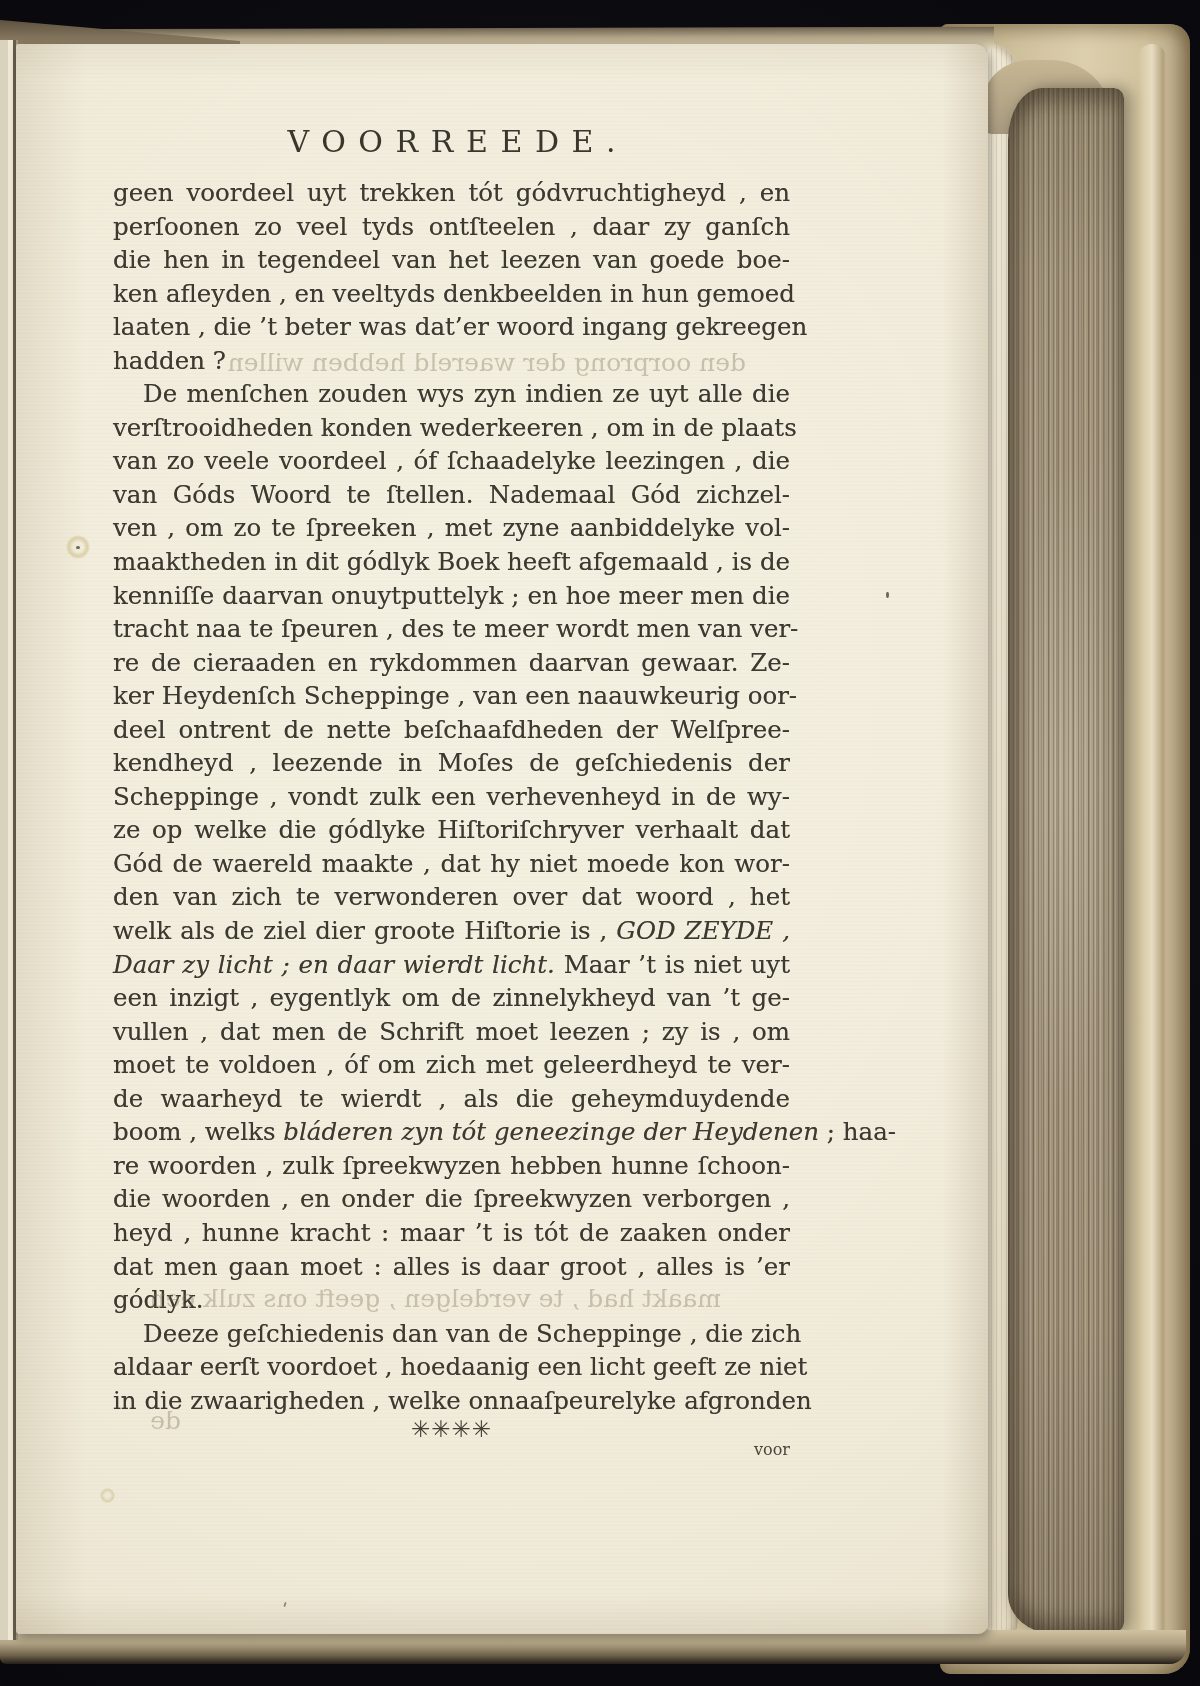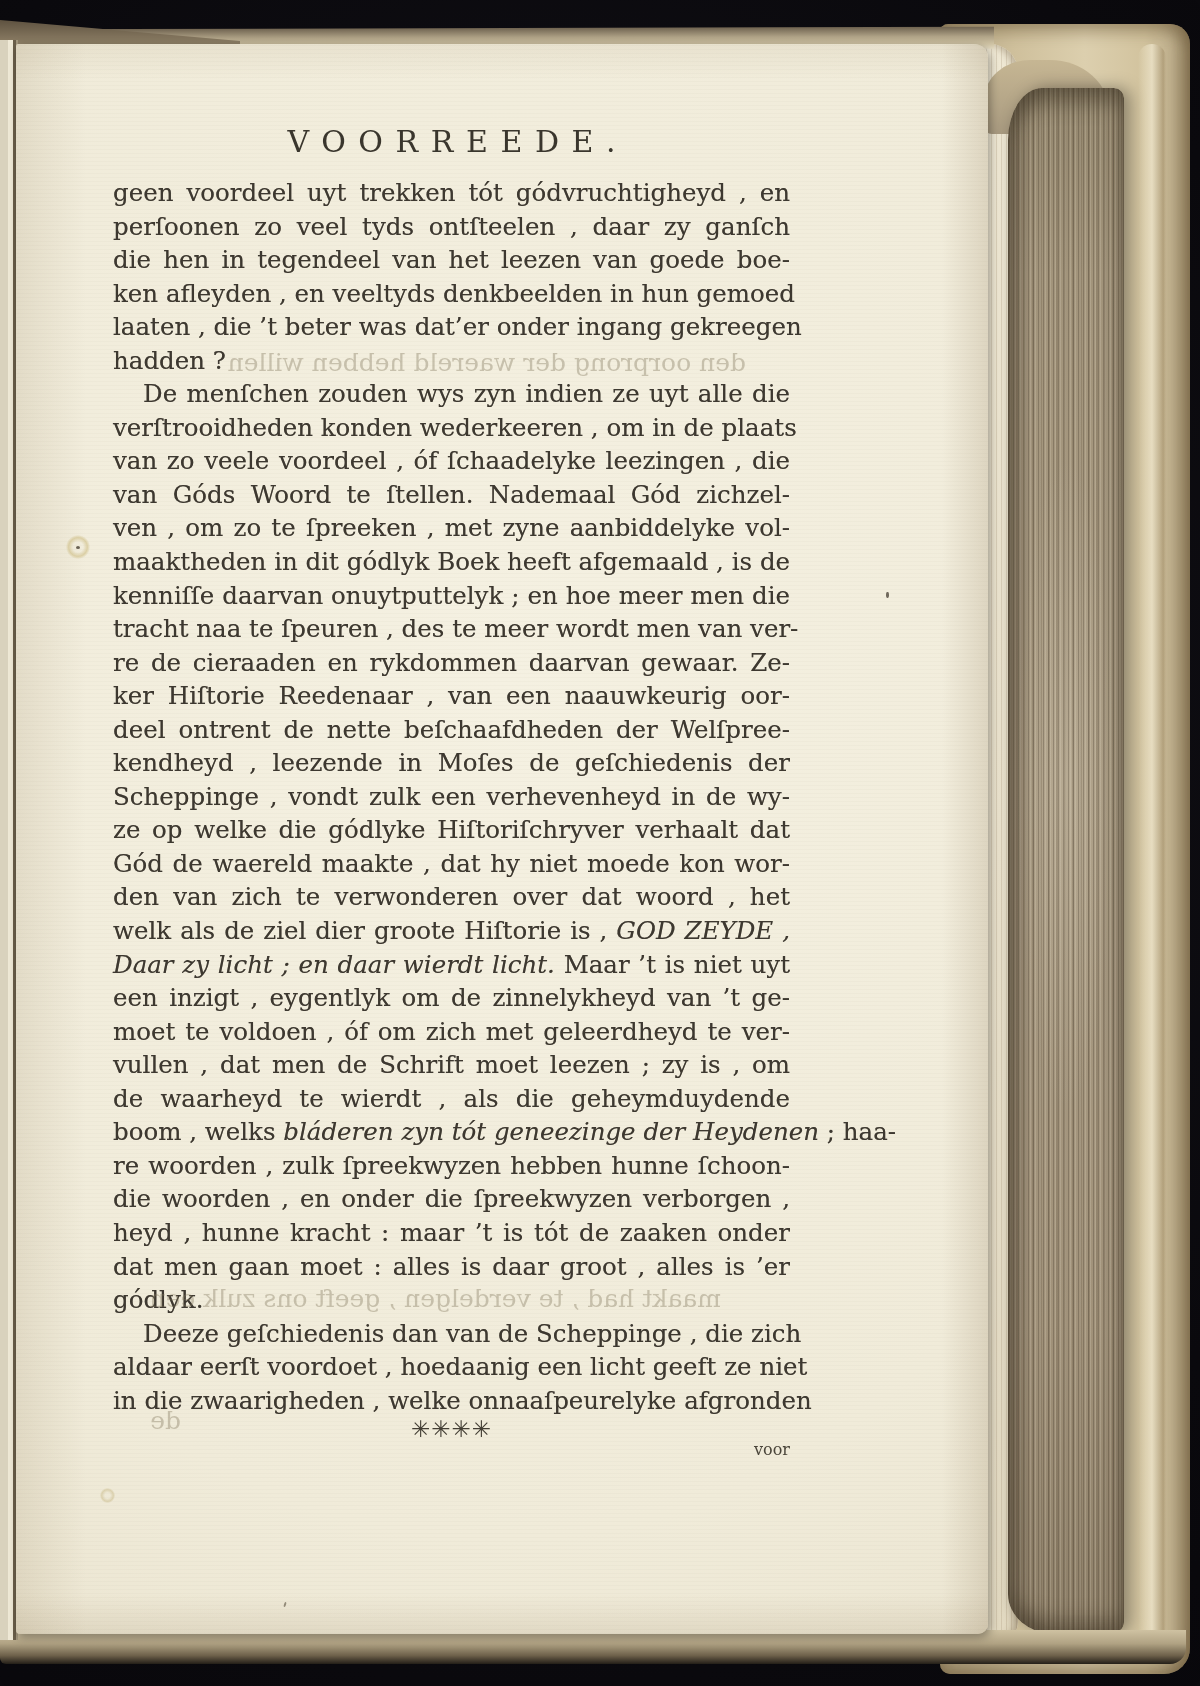--- a/index.html
+++ b/index.html
@@ -96,43 +96,43 @@
   <div class="bottom-strip"></div>
   <div class="left-edges"></div>
 
   <div class="page">
     <div class="heading">VOORREEDE.</div>
     <div class="text-col">
         <div class="line"><span>geen voordeel uyt trekken tót gódvruchtigheyd , en</span></div>
         <div class="line"><span>perſoonen zo veel tyds ontſteelen , daar zy ganſch</span></div>
         <div class="line"><span>die hen in tegendeel van het leezen van goede boe-</span></div>
         <div class="line"><span>ken afleyden , en veeltyds denkbeelden in hun gemoed</span></div>
-        <div class="line"><span>laaten , die ’t beter was dat’er onder ingang gekreegen</span></div>
+        <div class="line"><span>laaten , die ’t beter was dat’er woord ingang gekreegen</span></div>
         <div class="line last-left"><span>hadden ?</span></div>
         <div class="line indent"><span>De menſchen zouden wys zyn indien ze uyt alle die</span></div>
         <div class="line"><span>verſtrooidheden konden wederkeeren , om in de plaats</span></div>
         <div class="line"><span>van zo veele voordeel , óf ſchaadelyke leezingen , die</span></div>
         <div class="line"><span>van Góds Woord te ſtellen. Nademaal Gód zichzel-</span></div>
         <div class="line"><span>ven , om zo te ſpreeken , met zyne aanbiddelyke vol-</span></div>
         <div class="line"><span>maaktheden in dit gódlyk Boek heeft afgemaald , is de</span></div>
         <div class="line"><span>kenniſſe daarvan onuytputtelyk ; en hoe meer men die</span></div>
         <div class="line"><span>tracht naa te ſpeuren , des te meer wordt men van ver-</span></div>
         <div class="line"><span>re de cieraaden en rykdommen daarvan gewaar. Ze-</span></div>
-        <div class="line"><span>ker Hiſtorie Reedenaar , van een naauwkeurig oor-</span></div>
+        <div class="line"><span>ker Heydenſch Scheppinge , van een naauwkeurig oor-</span></div>
         <div class="line"><span>deel ontrent de nette beſchaafdheden der Welſpree-</span></div>
         <div class="line"><span>kendheyd , leezende in Moſes de geſchiedenis der</span></div>
         <div class="line"><span>Scheppinge , vondt zulk een verhevenheyd in de wy-</span></div>
         <div class="line"><span>ze op welke die gódlyke Hiſtoriſchryver verhaalt dat</span></div>
         <div class="line"><span>Gód de waereld maakte , dat hy niet moede kon wor-</span></div>
         <div class="line"><span>den van zich te verwonderen over dat woord , het</span></div>
         <div class="line"><span>welk als de ziel dier groote Hiſtorie is , </span><i>GOD ZEYDE ,</i></div>
         <div class="line"><i>Daar zy licht ; en daar wierdt licht.</i><span> Maar ’t is niet uyt</span></div>
         <div class="line"><span>een inzigt , eygentlyk om de zinnelykheyd van ’t ge-</span></div>
+        <div class="line"><span>vullen , dat men de Schrift moet leezen ; zy is , om</span></div>
         <div class="line"><span>moet te voldoen , óf om zich met geleerdheyd te ver-</span></div>
-        <div class="line"><span>vullen , dat men de Schrift moet leezen ; zy is , om</span></div>
         <div class="line"><span>de waarheyd te wierdt , als die geheymduydende</span></div>
         <div class="line"><span>boom , welks </span><i>bláderen zyn tót geneezinge der Heydenen</i><span> ; haa-</span></div>
         <div class="line"><span>re woorden , zulk ſpreekwyzen hebben hunne ſchoon-</span></div>
         <div class="line"><span>die woorden , en onder die ſpreekwyzen verborgen ,</span></div>
         <div class="line"><span>heyd , hunne kracht : maar ’t is tót de zaaken onder</span></div>
         <div class="line"><span>dat men gaan moet : alles is daar groot , alles is ’er</span></div>
         <div class="line last-left"><span>gódlyk.</span></div>
         <div class="line indent"><span>Deeze geſchiedenis dan van de Scheppinge , die zich</span></div>
         <div class="line"><span>aldaar eerſt voordoet , hoedaanig een licht geeft ze niet</span></div>
         <div class="line"><span>in die zwaarigheden , welke onnaaſpeurelyke afgronden</span></div>

